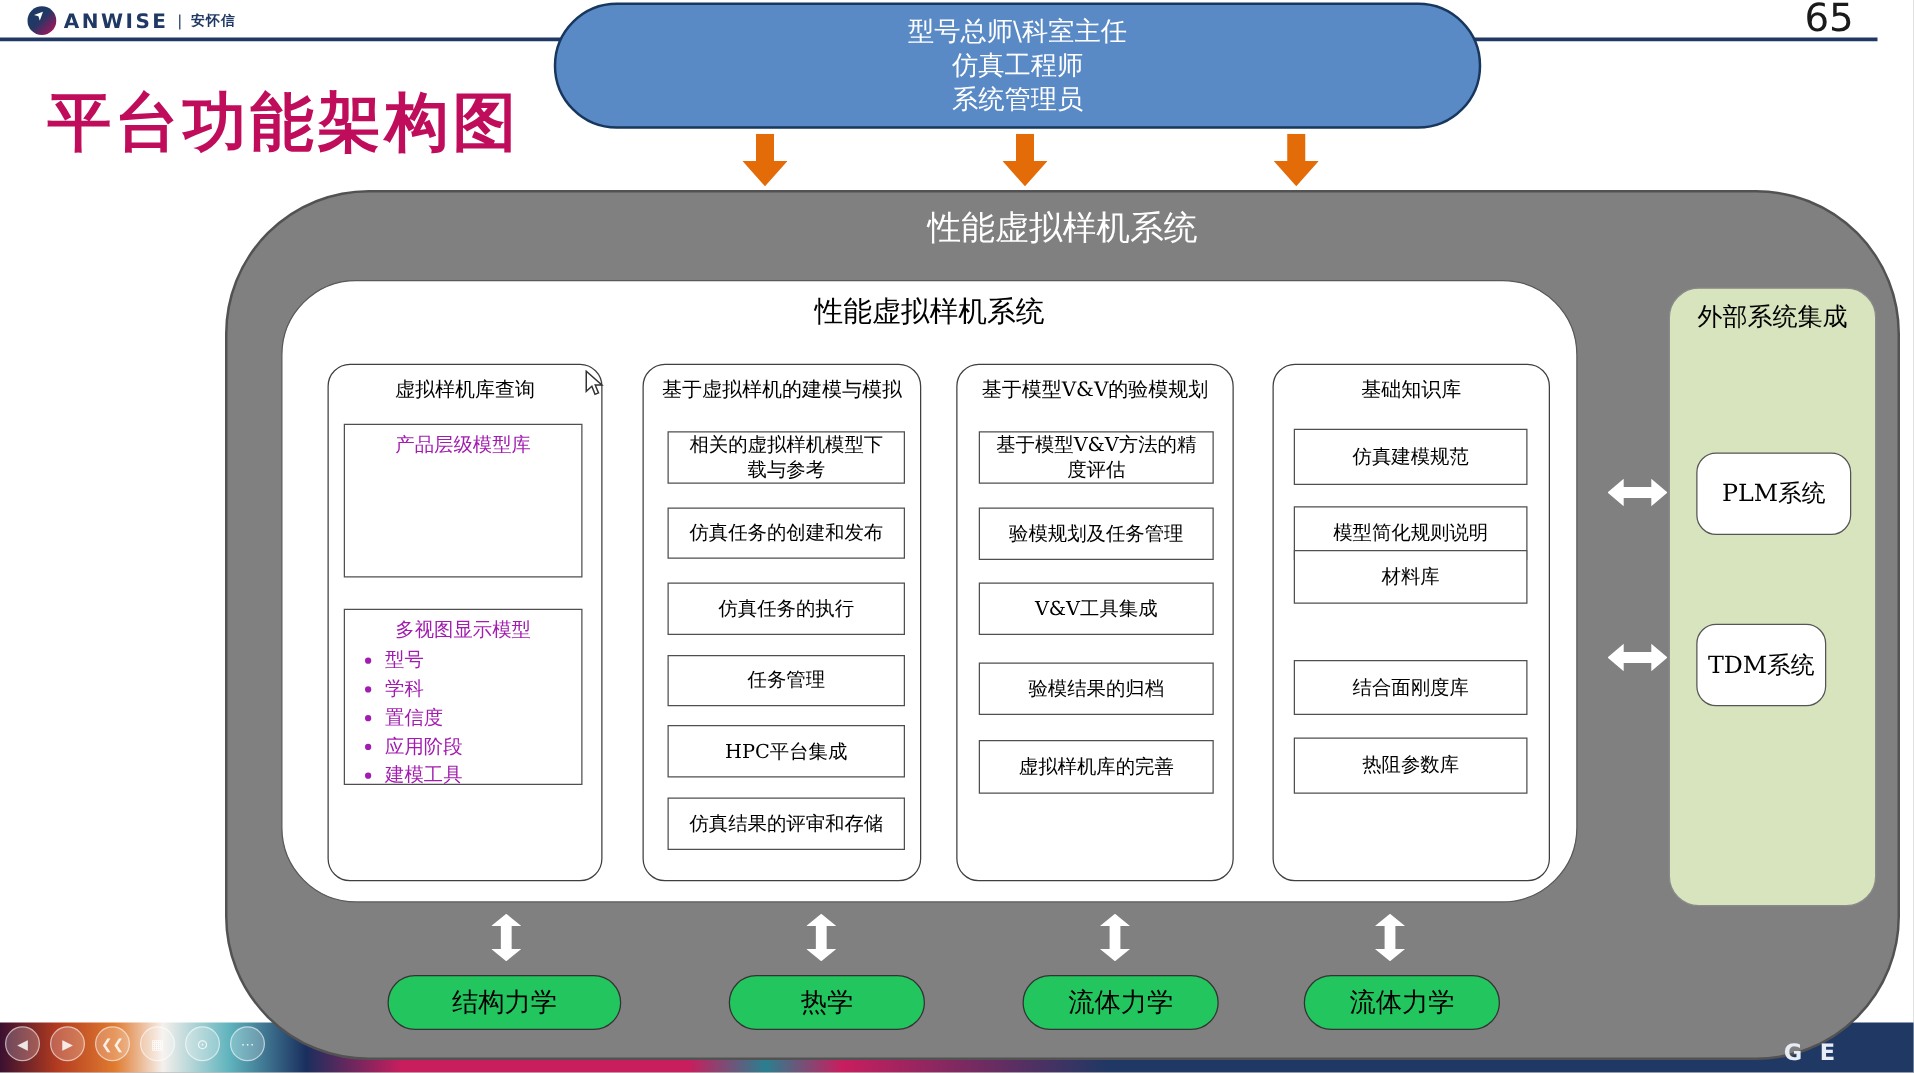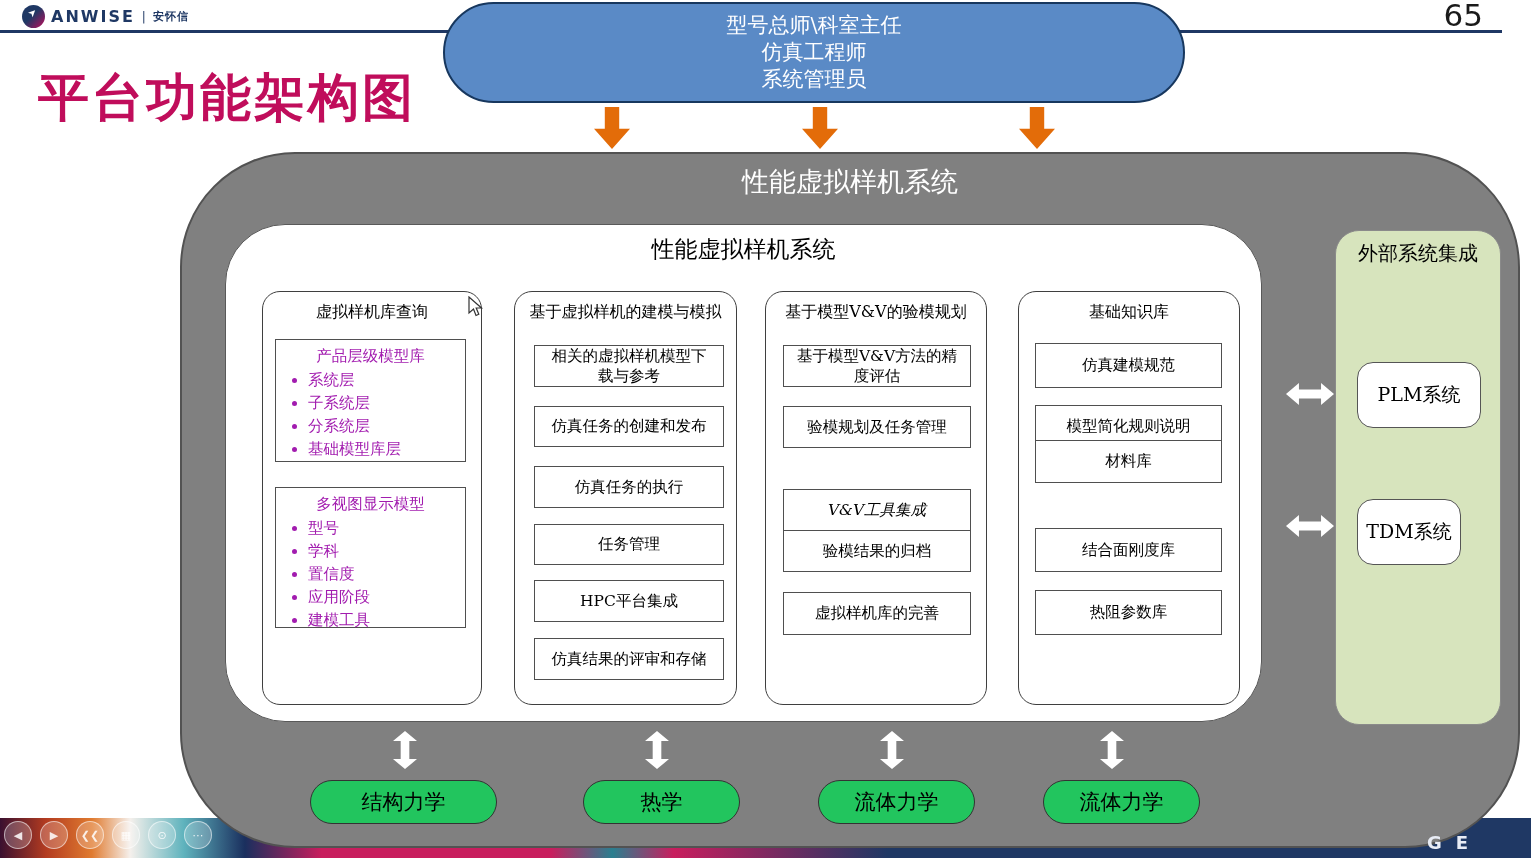--- a/index.html
+++ b/index.html
@@ -124,26 +124,20 @@
 <div class="abs gray-title">性能虚拟样机系统</div>
 
 <div class="abs inner-panel"></div>
 <div class="abs inner-title">性能虚拟样机系统</div>
 
 <div class="abs col col1">
   <div class="col-title">虚拟样机库查询</div>
 </div>
 <div class="group-box" style="left:275px; top:339px; width:191px; height:123px;">
   <div class="group-header">产品层级模型库</div>
-  <ul>
-    <li>系统层</li>
-    <li>子系统层</li>
-    <li>分系统层</li>
-    <li>基础模型库层</li>
-  </ul>
 </div>
 <div class="group-box" style="left:275px; top:487px; width:191px; height:141px;">
   <div class="group-header">多视图显示模型</div>
   <ul>
     <li>型号</li>
     <li>学科</li>
     <li>置信度</li>
     <li>应用阶段</li>
     <li>建模工具</li>
   </ul>
@@ -157,21 +151,21 @@
 <div class="box" style="left:534px; top:466px; width:190px; height:42px;">仿真任务的执行</div>
 <div class="box" style="left:534px; top:524px; width:190px; height:41px;">任务管理</div>
 <div class="box" style="left:534px; top:580px; width:190px; height:42px;text-align:center;">HPC平台集成</div>
 <div class="box" style="left:534px; top:638px; width:190px; height:42px;">仿真结果的评审和存储</div>
 
 <div class="abs col col3">
   <div class="col-title">基于模型V&amp;V的验模规划</div>
 </div>
 <div class="box" style="left:783px; top:345px; width:188px; height:42px;">基于模型V&amp;V方法的精度评估</div>
 <div class="box" style="left:783px; top:406px; width:188px; height:42px;">验模规划及任务管理</div>
-<div class="box" style="left:783px; top:489px; width:188px; height:42px;font-style:italic;">V&amp;V工具集成</div>
+<div class="box" style="left:783px; top:466px; width:188px; height:42px;">V&amp;V工具集成</div>
 <div class="box" style="left:783px; top:530px; width:188px; height:42px;">验模结果的归档</div>
 <div class="box" style="left:783px; top:592px; width:188px; height:43px;">虚拟样机库的完善</div>
 
 <div class="abs col col4">
   <div class="col-title">基础知识库</div>
 </div>
 <div class="box" style="left:1035px; top:343px; width:187px; height:45px;">仿真建模规范</div>
 <div class="box" style="left:1035px; top:405px; width:187px; height:43px;">模型简化规则说明</div>
 <div class="box" style="left:1035px; top:440px; width:187px; height:43px;text-align:right;">材料库</div>
 <div class="box" style="left:1035px; top:528px; width:187px; height:44px;">结合面刚度库</div>

